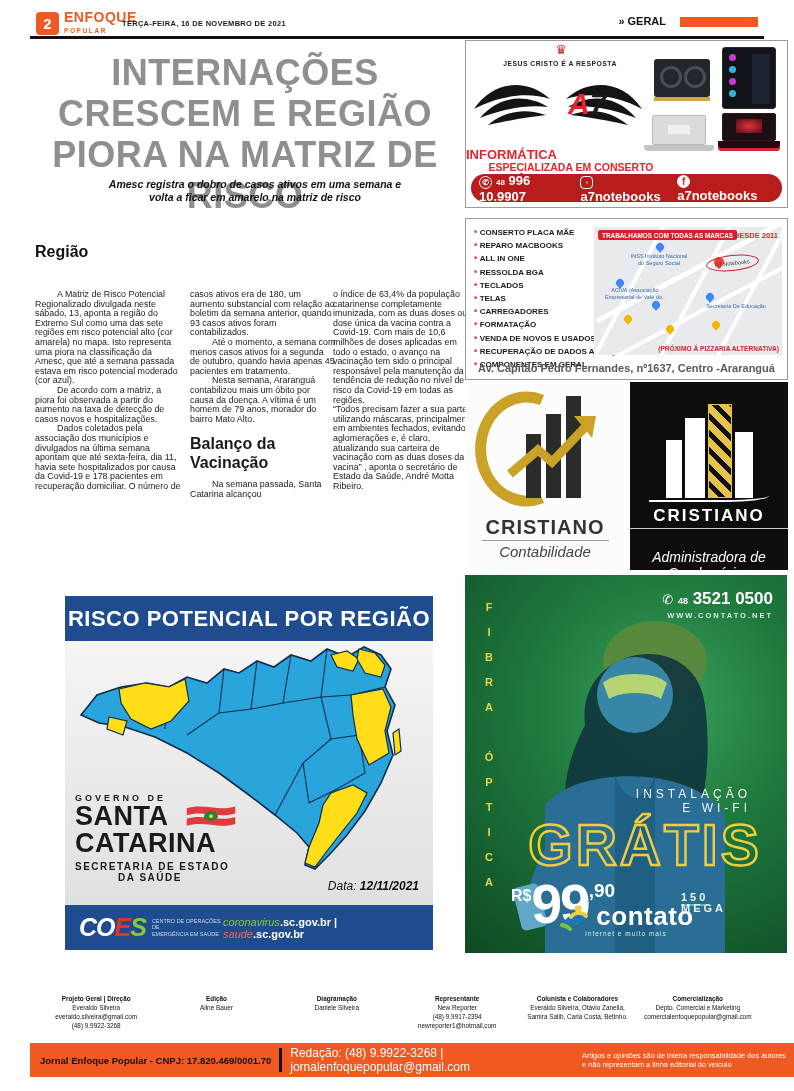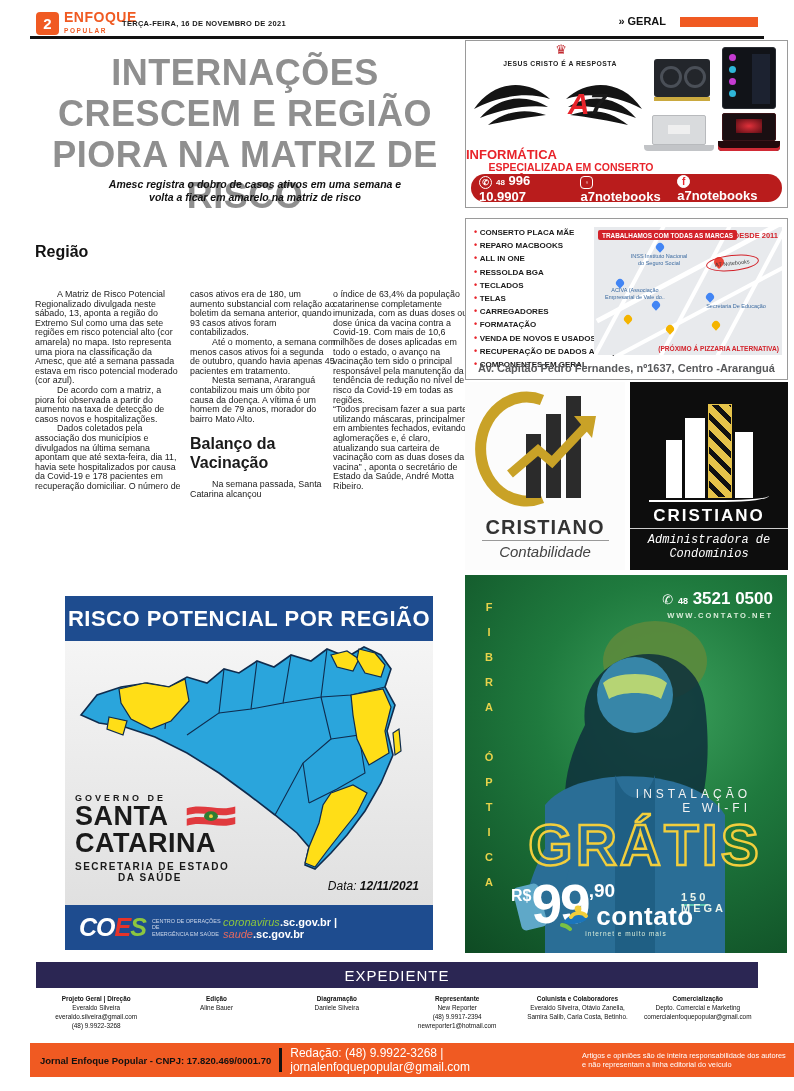--- a/index.html
+++ b/index.html
@@ -86,21 +86,21 @@
   .cc .name { font-size:20px; font-weight:bold; color:#333; letter-spacing:1px; border-bottom:1px solid #999; display:inline-block; padding:0 4px 1px; margin-top:2px; }
   .cc .tagl { font-size:15px; font-style:italic; color:#444; margin-top:2px; }
   .cd { position:absolute; left:630px; top:382px; width:158px; height:188px; background:#0d0d0d; text-align:center; color:#fff; }
   .cd .bld { display:flex; align-items:flex-end; justify-content:center; gap:3px; height:104px; margin-top:12px; }
   .cd .b1 { width:16px; height:58px; background:#fff; }
   .cd .b2 { width:20px; height:80px; background:#fff; }
   .cd .bg { width:24px; height:94px; background:repeating-linear-gradient(45deg,#E6C34A 0 7px,#111 7px 12px); border:1px solid #E6C34A; }
   .cd .b3 { width:18px; height:66px; background:#fff; }
   .cd .curve { width:120px; height:10px; border-bottom:2.5px solid #fff; border-radius:0 0 60%/100% 60%; margin:-6px auto 4px; }
   .cd .name { font-size:17px; font-weight:bold; letter-spacing:2px; }
-  .cd .tagl { font-size:12px; font-style:italic; border-top:1px solid #ccc; display:inline-block; margin-top:2px; padding-top:4px;font-family:Liberation Mono, monospace; }
+  .cd .tagl { font-size:14px; font-style:italic; border-top:1px solid #ccc; display:inline-block; margin-top:2px; padding-top:20px; }
 
   
   .ct { position:absolute; left:465px; top:575px; width:322px; height:378px; background:radial-gradient(circle at 62% 35%, #3ba05c 0%, #1f7a3e 40%, #0e4a23 100%); overflow:hidden; color:#fff; }
   .ct .vert { position:absolute; left:18px; top:26px; writing-mode:vertical-rl; text-orientation:upright; font-size:11px; font-weight:bold; color:#E7D24B; letter-spacing:13px; }
   .ct .phone { position:absolute; right:14px; top:14px; font-size:17px; font-weight:900; }
   .ct .phone .wa { font-size:13px; font-weight:normal; }
   .ct .phone .ddd { font-size:9px; font-weight:bold; }
   .ct .site { position:absolute; right:14px; top:36px; font-size:7.5px; letter-spacing:2px; color:#d9ecd9; font-weight:bold; }
   .ct .inst { position:absolute; right:36px; top:212px; font-size:12px; letter-spacing:4px; color:#f2f2f2; text-align:right; }
   .ct .gratis { position:absolute; left:0; top:237px; width:100%; text-align:center; font-size:57px; font-weight:800; letter-spacing:3px; color:transparent;padding-left:38px; -webkit-text-stroke:2.4px #F2CE3C; }
@@ -348,21 +348,20 @@
       <svg width="34" height="28" viewBox="0 0 34 28" style="vertical-align:middle;margin-right:4px;">
         <path d="M4,22 A13,11 0 0 1 12,26" fill="none" stroke="#7AC143" stroke-width="4" stroke-linecap="round"></path>
         <path d="M6,19 C10,10 27,8 31,14 C26,21 12,23 6,19 Z" fill="#1B75BB"></path>
         <circle cx="20" cy="6" r="3.4" fill="#F2CE3C"></circle>
         <path d="M13,14 C16,9 25,9 28,13" fill="none" stroke="#F2CE3C" stroke-width="4" stroke-linecap="round"></path>
       </svg><span class="word">contato</span>
       <span class="sub">internet e muito mais</span>
     </div>
   </div>
 
-  <div class="exp-bar">EXPEDIENTE</div>
   <div class="exp-cols">
     <div class="exp-col">
       <div class="t">Projeto Geral | Direção</div>
       <div>Everaldo Silveira</div>
         <div>everaldo.silveira@gmail.com</div>
         <div>(48) 9.9922-3268</div>
     </div>
     <div class="exp-col">
       <div class="t">Edição</div>
       <div>Aline Bauer</div>

